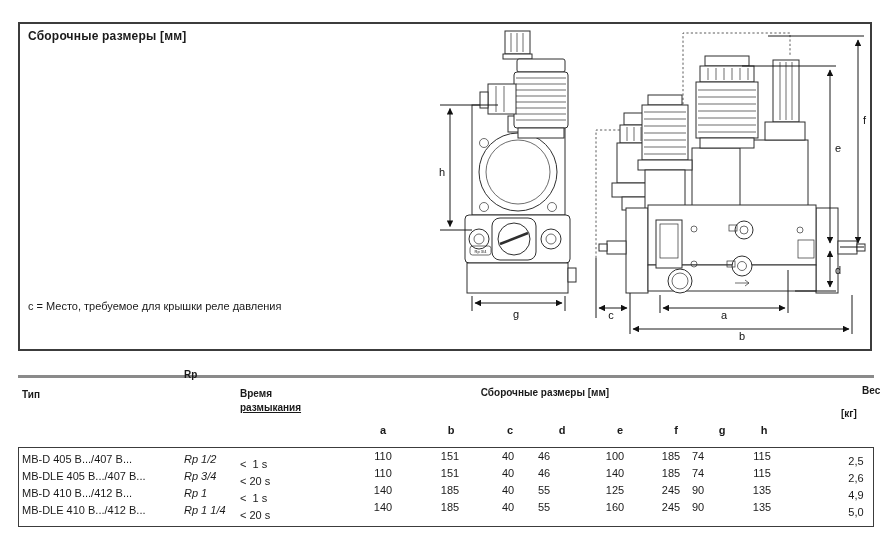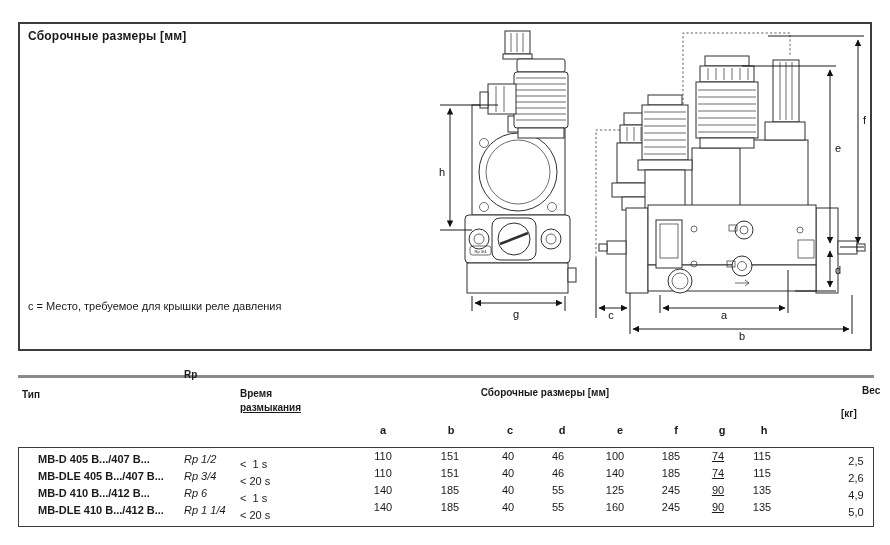--- a/index.html
+++ b/index.html
@@ -20,26 +20,26 @@
   svg text{font-family:"Liberation Sans",sans-serif;font-size:11px;fill:#111;}
   svg text.tiny{font-size:4px;}
   
   .rule{left:18px;top:375px;width:856px;height:3px;background:#8a8a8a;}
   .th-txt{font-size:10px;font-weight:bold;white-space:pre;}
   .grp{left:345px;top:387px;width:400px;text-align:center;}
   .letters span{position:absolute;top:424px;transform:translateX(-50%);font-size:11px;font-weight:bold;}
   .tbody-box{left:18px;top:447px;width:856px;height:80px;border:1.5px solid #3c3c3c;box-sizing:border-box;background:#fff;}
   .trow{position:absolute;left:0;width:890px;height:17px;font-size:11px;}
   .trow span{position:absolute;white-space:pre;}
-  .c-type{left:22px;font-weight:bold;margin-left:16px;}
+  .c-type{left:22px;font-weight:normal;}
   .c-rp{left:184px;font-style:italic;}
   .c-time{left:240px;top:5px;}
   .c-num{transform:translateX(-50%);top:-3px;}
-  .c-a{left:383px;} .c-b{left:450px;} .c-c{left:508px;} .c-d{left:558px;text-align:center;}
-  .c-e{left:615px;} .c-f{left:671px;} .c-g{left:718px;text-decoration:underline;} .c-h{left:762px;}
+  .c-a{left:383px;} .c-b{left:450px;} .c-c{left:508px;} .c-d{left:544px;text-align:center;}
+  .c-e{left:615px;} .c-f{left:671px;} .c-g{left:698px;} .c-h{left:762px;}
   .c-wt{left:856px;transform:translateX(-50%);top:2px;}
 </style>
 </head>
 <body>
 
 <div class="abs fig-box"></div>
 <div class="abs fig-title">Сборочные размеры [мм]</div>
 
 <svg class="abs drawing" width="890" height="380" viewBox="0 0 890 380">
   <defs>
@@ -239,21 +239,21 @@
   <span class="c-num c-d">46</span>
   <span class="c-num c-e">140</span>
   <span class="c-num c-f">185</span>
   <span class="c-num c-g">74</span>
   <span class="c-num c-h">115</span>
   <span class="c-wt">2,6</span>
 </div>
 
 <div class="trow" style="top:487px;">
   <span class="c-type">MB-D 410 B.../412 B...</span>
-  <span class="c-rp">Rp 6</span>
+  <span class="c-rp">Rp 1</span>
   <span class="c-time">&lt;  1 s</span>
   <span class="c-num c-a">140</span>
   <span class="c-num c-b">185</span>
   <span class="c-num c-c">40</span>
   <span class="c-num c-d">55</span>
   <span class="c-num c-e">125</span>
   <span class="c-num c-f">245</span>
   <span class="c-num c-g">90</span>
   <span class="c-num c-h">135</span>
   <span class="c-wt">4,9</span>

